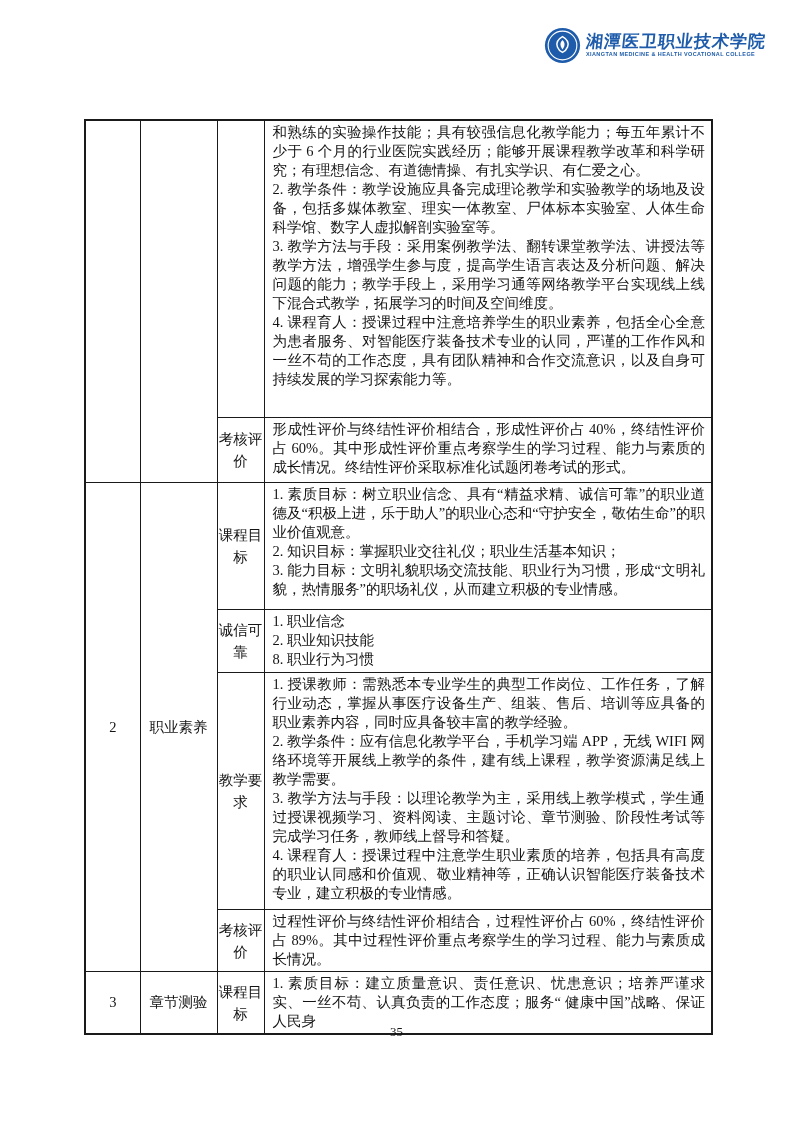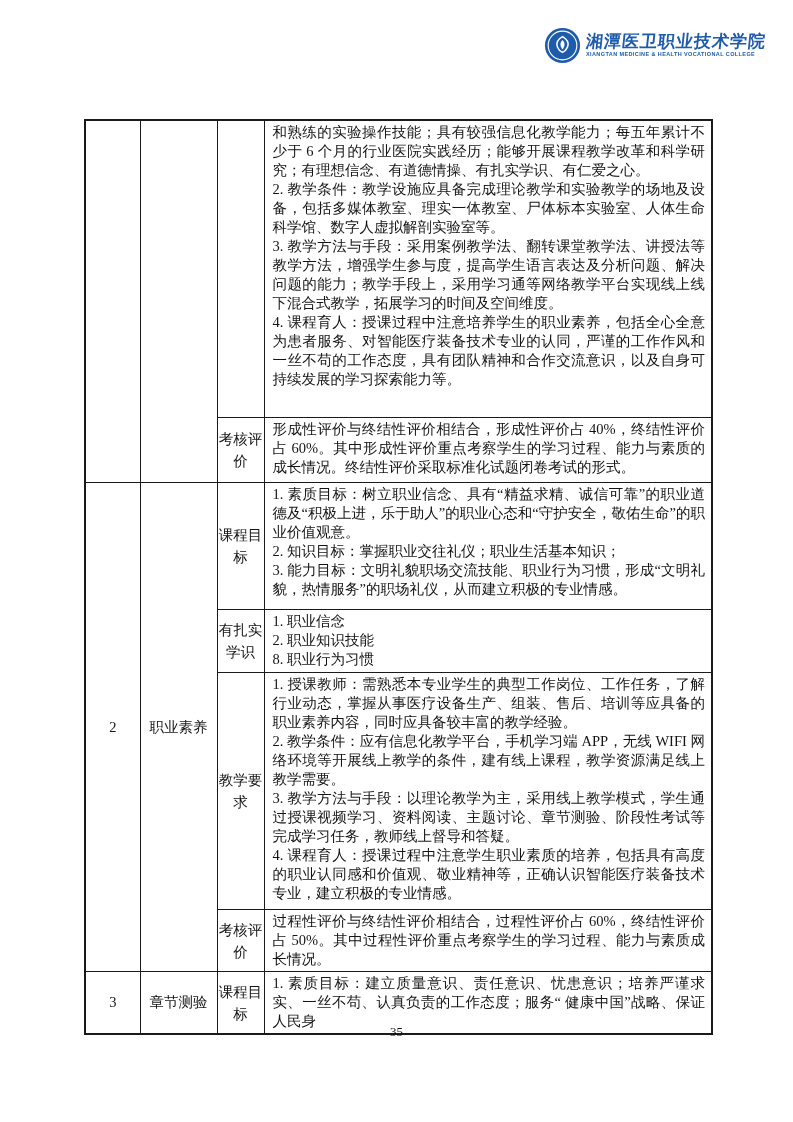--- a/index.html
+++ b/index.html
@@ -95,40 +95,40 @@
         <td class="c-num" rowspan="4">2</td>
         <td class="c-course" rowspan="4">职业素养</td>
         <td class="c-label r2a">课程目标</td>
         <td class="c-content r2a">
           <p class="para">1. 素质目标：树立职业信念、具有“精益求精、诚信可靠”的职业道德及“积极上进，乐于助人”的职业心态和“守护安全，敬佑生命”的职业价值观意。</p>
           <p class="para">2. 知识目标：掌握职业交往礼仪；职业生活基本知识；</p>
           <p class="para">3. 能力目标：文明礼貌职场交流技能、职业行为习惯，形成“文明礼貌，热情服务”的职场礼仪，从而建立积极的专业情感。</p>
         </td>
       </tr>
       <tr>
-        <td class="c-label r2b">有扎实学识</td>
+        <td class="c-label r2b">诚信可靠</td>
         <td class="c-content r2b">
           <p class="para">1. 职业信念</p>
           <p class="para">2. 职业知识技能</p>
           <p class="para">8. 职业行为习惯</p>
         </td>
       </tr>
       <tr>
         <td class="c-label r2c">教学要求</td>
         <td class="c-content r2c">
           <p class="para">1. 授课教师：需熟悉本专业学生的典型工作岗位、工作任务，了解行业动态，掌握从事医疗设备生产、组装、售后、培训等应具备的职业素养内容，同时应具备较丰富的教学经验。</p>
           <p class="para">2. 教学条件：应有信息化教学平台，手机学习端 APP，无线 WIFI 网络环境等开展线上教学的条件，建有线上课程，教学资源满足线上教学需要。</p>
           <p class="para">3. 教学方法与手段：以理论教学为主，采用线上教学模式，学生通过授课视频学习、资料阅读、主题讨论、章节测验、阶段性考试等完成学习任务，教师线上督导和答疑。</p>
           <p class="para">4. 课程育人：授课过程中注意学生职业素质的培养，包括具有高度的职业认同感和价值观、敬业精神等，正确认识智能医疗装备技术专业，建立积极的专业情感。</p>
         </td>
       </tr>
       <tr>
         <td class="c-label r2d">考核评价</td>
         <td class="c-content r2d">
-          <p class="para">过程性评价与终结性评价相结合，过程性评价占 60%，终结性评价占 50%。其中过程性评价重点考察学生的学习过程、能力与素质成长情况。</p>
+          <p class="para">过程性评价与终结性评价相结合，过程性评价占 60%，终结性评价占 89%。其中过程性评价重点考察学生的学习过程、能力与素质成长情况。</p>
         </td>
       </tr>
 
       <tr>
         <td class="c-num r3a">3</td>
         <td class="c-course">章节测验</td>
         <td class="c-label">课程目标</td>
         <td class="c-content">
           <p class="para">1. 素质目标：建立质量意识、责任意识、忧患意识；培养严谨求实、一丝不苟、认真负责的工作态度；服务“ 健康中国”战略、保证人民身</p>
         </td>

